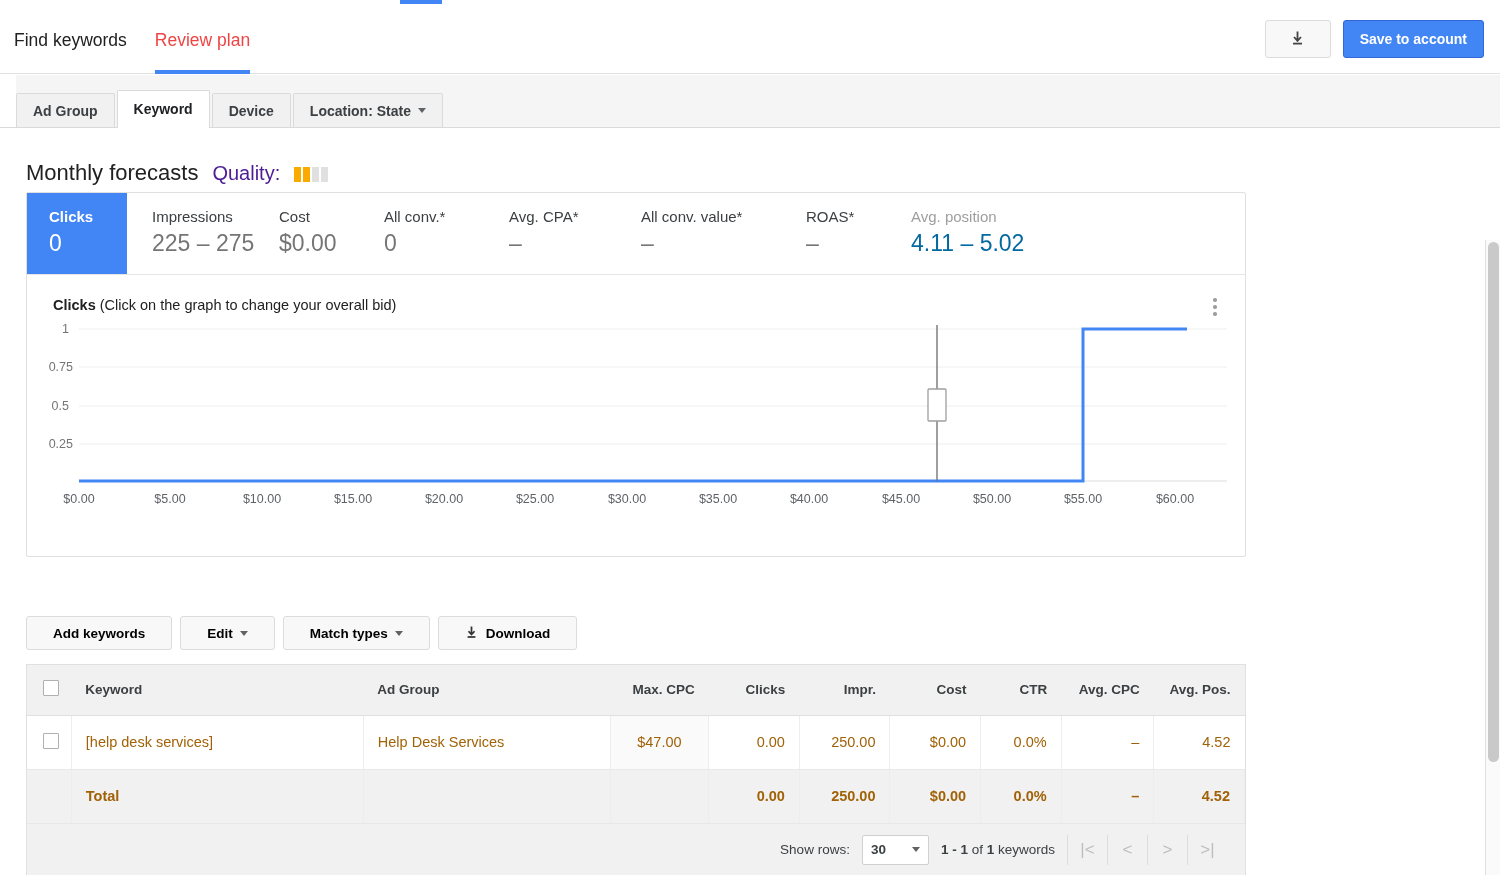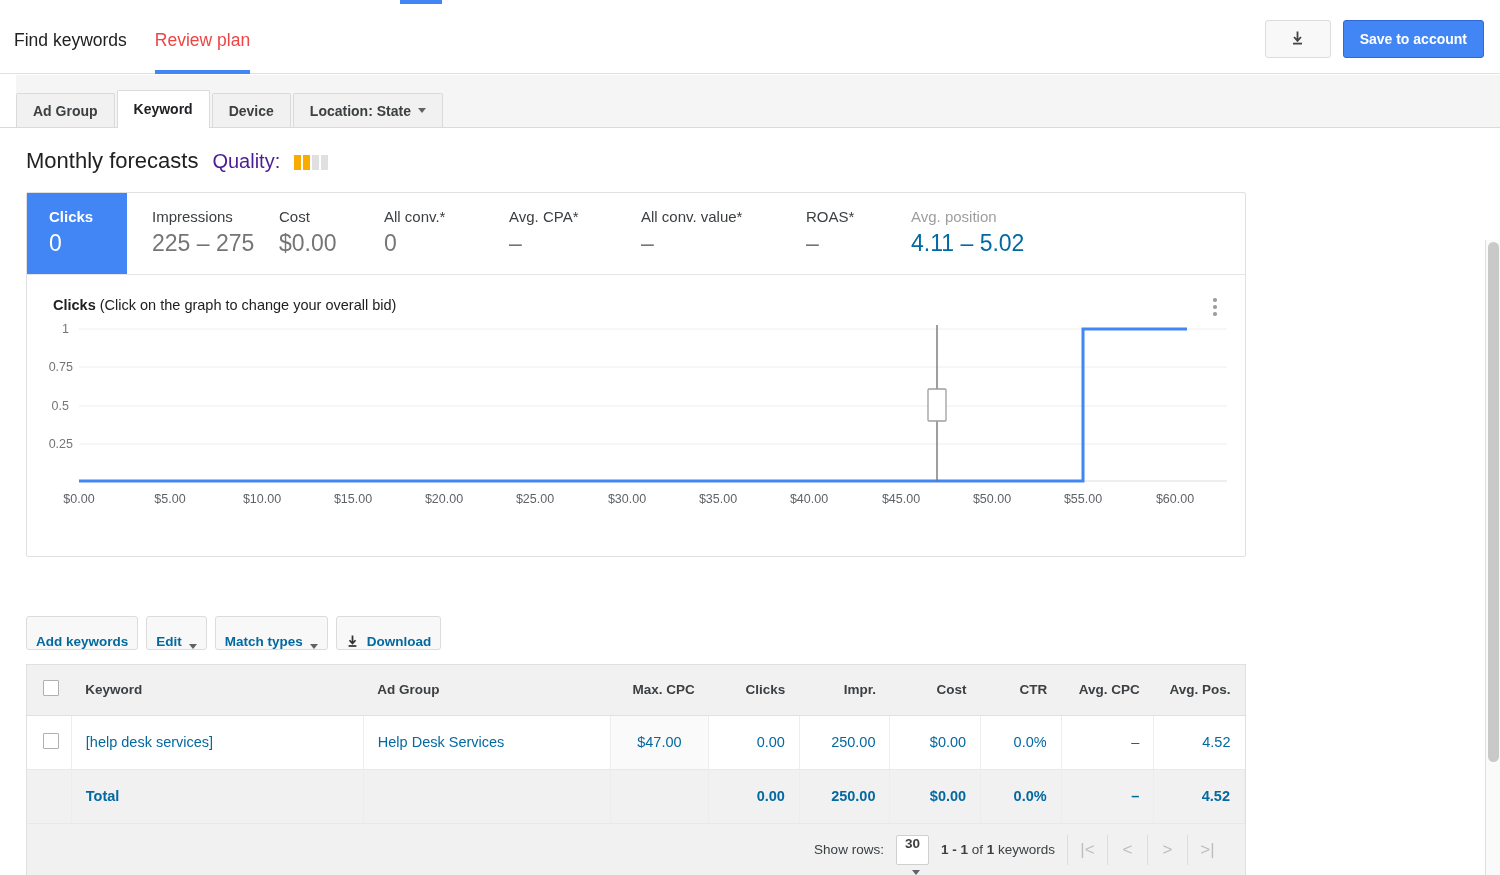--- a/index.html
+++ b/index.html
@@ -119,21 +119,21 @@
     margin-left: 7px;
     border-left: 4.5px solid transparent;
     border-right: 4.5px solid transparent;
     border-top: 5px solid #5f6368;
   }
 
   
   .content { position: absolute; top: 128px; left: 0; width: 1500px; bottom: 0; background: #fff; }
 
   .section-title-row {
-    position: absolute; left: 26px; top: 20px;
+    position: absolute; left: 26px; top: 32px;
     display: flex; align-items: baseline; gap: 14px;
   }
   .section-title { font-size: 22px; color: #212121; }
   .quality-label { font-size: 20px; color: #4c1d95; }
   .quality-bars { display: inline-flex; gap: 2px; align-self: center; position: relative; top: 1px; }
   .qbar { width: 7px; height: 15px; background: #e0e0e0; }
   .qbar.on { background: #f9ab00; }
 
   
   .forecast-card {
@@ -182,26 +182,26 @@
     position: absolute; left: 26px; top: 440px;
     font-size: 13.5px; color: #5f6368;
   }
 
   
   .toolbar {
     position: absolute; left: 26px; top: 488px;
     display: flex; align-items: center; gap: 8px;
   }
   .tb-btn {
-    height: 34px; padding: 0 9px;
+    height: 34px; padding: 0 26px;
     background: #f8f8f8;
     border: 1px solid #dcdcdc;
     border-radius: 3px;
-    font-size: 13.5px; font-weight: bold; color: #0369a1;
-    display: flex; align-items: flex-end;
+    font-size: 13.5px; font-weight: bold; color: #000000;
+    display: flex; align-items: center;
     cursor: pointer; user-select: none;
   }
 
   
   .table-card {
     position: absolute; left: 26px; top: 536px;
     width: 1220px;
     border: 1px solid #e0e0e0;
     background: #fff;
   }
@@ -214,21 +214,21 @@
     padding: 0 14px;
     text-align: left;
     white-space: nowrap;
   }
   table.kw thead th.num { text-align: right; }
   table.kw tbody td {
     height: 54px;
     padding: 0 14px;
     border-bottom: 1px solid #e8e8e8;
     border-right: 1px solid #ededed;
-    color: #0369a1;
+    color: #a16207;
     font-size: 14.5px;
     white-space: nowrap;
   }
   table.kw tbody td.num { text-align: right; }
   table.kw tbody td.last { border-right: none; }
   td.cpc-cell { background: #fafafa; color: #9e9e9e; text-align: center; }
   tr.total-row td {
     background: #f1f1f1;
     height: 44px;
     font-weight: bold;
@@ -252,21 +252,21 @@
     height: 52px;
     display: flex; align-items: center; justify-content: flex-end;
     padding-right: 18px;
     gap: 12px;
     font-size: 13.5px; color: #3c4043;
   }
   .rows-select {
     display: flex; align-items: center; gap: 19px;
     height: 30px; padding: 0 8px;
     background: #fff; border: 1px solid #d0d0d0; border-radius: 2px;
-    font-weight: bold; cursor: pointer; flex-direction: column;
+    font-weight: bold; cursor: pointer;
   }
   .range-text { font-weight: normal; }
   .range-text b { font-weight: bold; }
   .pager-btns { display: flex; align-items: center; }
   .pg {
     width: 40px; height: 30px;
     display: flex; align-items: center; justify-content: center;
     color: #bdbdbd; font-size: 17px;
     border-left: 1px solid #dcdcdc;
     cursor: pointer; user-select: none;

